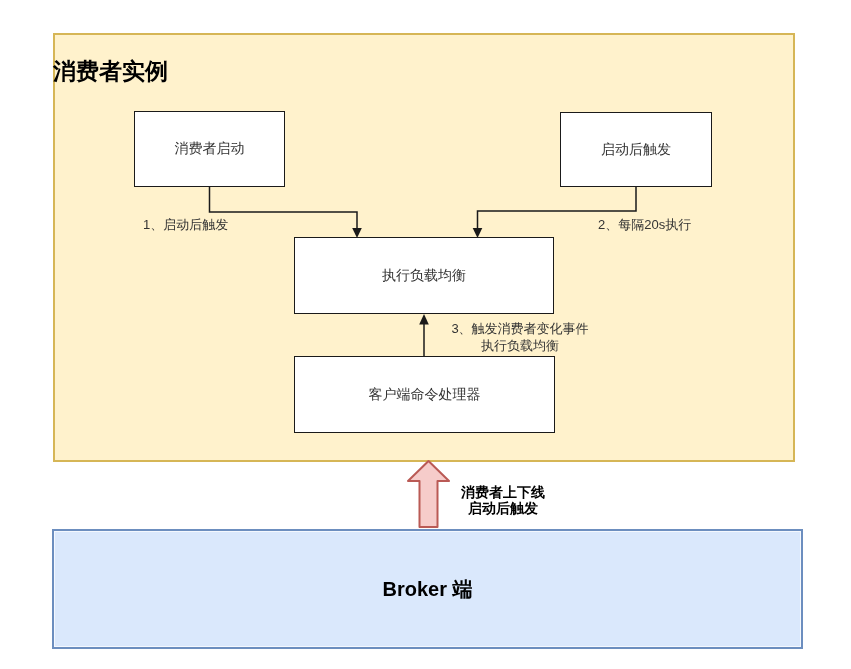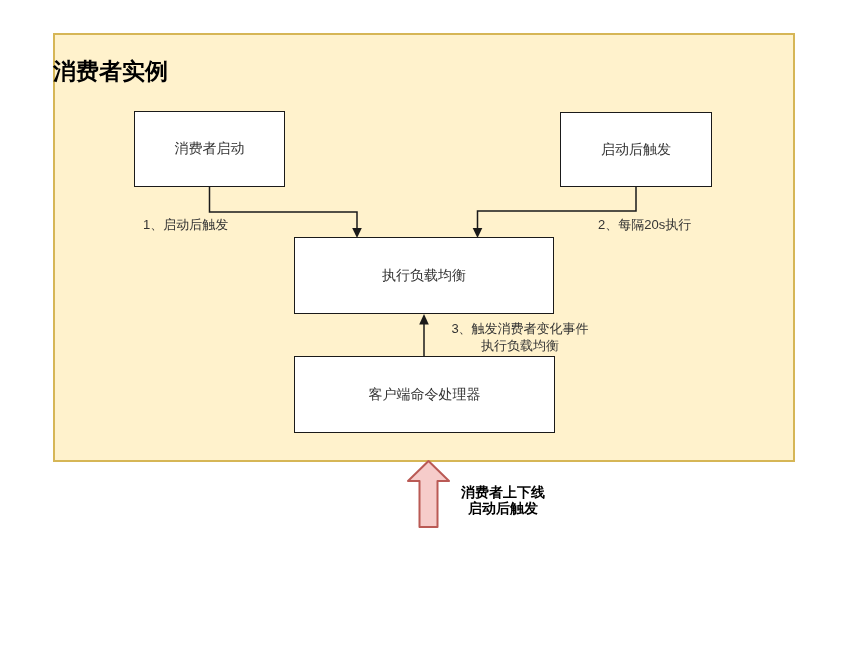--- a/index.html
+++ b/index.html
@@ -108,20 +108,23 @@
   <div class="node" id="node-scheduled-task">
     <span>启动后触发</span>
   </div>
   <div class="node" id="node-rebalance">
     <span>执行负载均衡</span>
   </div>
   <div class="node" id="node-client-cmd">
     <span>客户端命令处理器</span>
   </div>
 
+  <div class="broker-node">
+    <span>Broker 端</span>
+  </div>
 
   <svg class="overlay" viewBox="0 0 851 669" xmlns="http://www.w3.org/2000/svg">
 
     <path d="M209.5 187 L209.5 212 L357 212 L357 229" fill="none" stroke="#1A1A1A" stroke-width="1.5"></path>
     <polygon points="357,238 352.2,228 361.8,228" fill="#1A1A1A"></polygon>
 
     <path d="M636 187 L636 211 L477.5 211 L477.5 229" fill="none" stroke="#1A1A1A" stroke-width="1.5"></path>
     <polygon points="477.5,238 472.7,228 482.3,228" fill="#1A1A1A"></polygon>
 
     <path d="M424 356 L424 324" fill="none" stroke="#1A1A1A" stroke-width="1.5"></path>

